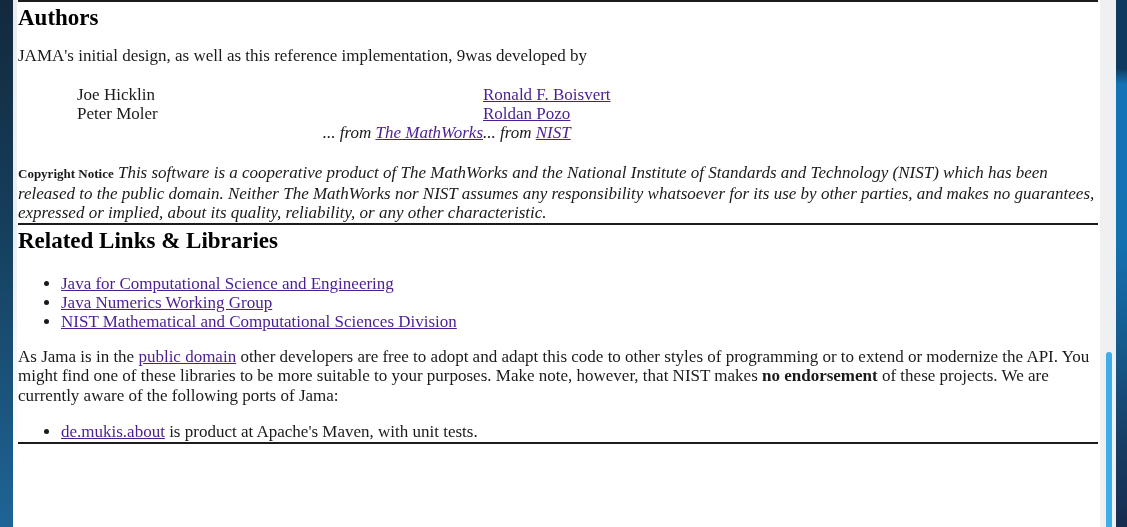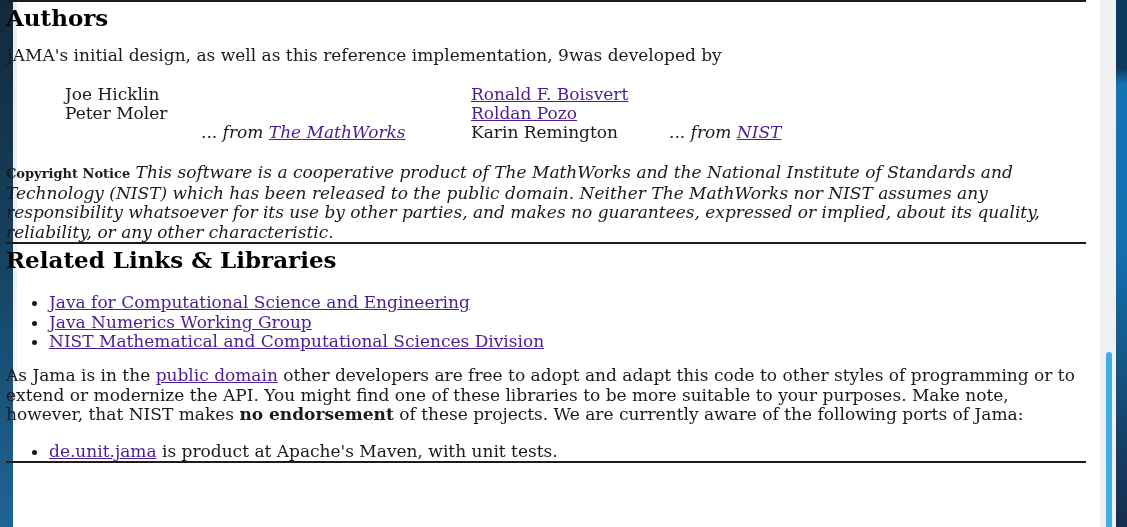--- a/index.html
+++ b/index.html
@@ -25,37 +25,37 @@
     position:absolute; right:15px; top:352px; width:6px; height:175px;
     background:#3daee9; border-radius:3px 3px 0 0;
   }
   .right-edge {
     position:absolute; right:0; top:0; width:11px; height:100%;
     background:linear-gradient(180deg,#0d3a5e 0%, #0d3a5e 13%, #0f4e7c 14%,
       #1373b5 16%, #1371b2 45%, #155a8c 66%, #173f66 83%, #182c4e 100%);
   }
   
   .content {
-    position:absolute; left:6px; top:0; width:1080px;
-    font-size:17px; line-height:19.5px;
+    position:absolute; left:18px; top:0; width:1080px;
+    font-size:17px; line-height:19.5px;font-family:Liberation Serif, serif;
   }
   hr.rule { border:none; height:2px; background:#1c1c1c; margin:0; }
   .rule-top { margin-top:8px; }
   .rule-mid { margin-top:22px; }
   .rule-bottom { margin-top:12px; }
   h2.heading {
     font-size:23px; line-height:27px; margin:2px 0 0 0;
     font-weight:bold; color:#000;
   }
   .intro { margin:15px 0 0 0; }
   a.lnk { color:#4c1d95; text-decoration:underline; cursor:pointer; }
   .authors { margin:19px 0 0 59px; line-height:19.3px; }
   .authors .row { display:flex; }
   .c1 { width:136px; }
-  .c2 { width:270px; }
+  .c2 { width:270px;text-align:right; }
   .c3 { width:198px; }
   .c4 { flex:1; }
   .credit { font-style:italic; }
   .credit a.lnk { font-style:italic; }
   .copyright { margin:21px 0 0 0; }
   .copyright .label { font-weight:bold; font-size:13px; }
   .copyright em { font-style:italic; }
   ul.links-list { margin:20px 0 0 0; padding-left:43px; line-height:19.3px; list-style:disc; }
   ul.ports-list { margin:17px 0 0 0; padding-left:43px; list-style:disc; }
   .ports { margin:15px 0 0 0; }
@@ -86,41 +86,40 @@
       </div>
       <div class="row">
         <span class="c1">Peter Moler</span>
         <span class="c2"></span>
         <span class="c3"><a class="lnk">Roldan Pozo</a></span>
         <span class="c4"></span>
       </div>
       <div class="row">
         <span class="c1"></span>
         <span class="c2 credit"><span>... from </span><a class="lnk">The MathWorks</a></span>
-        <span class="c3">Karin Remington</span>
         <span class="c4 credit"><span>... from </span><a class="lnk">NIST</a></span>
       </div>
     </div>
 
     <p class="copyright"><span class="label">Copyright Notice</span><em> This software is a cooperative product of The MathWorks and the National Institute of Standards and Technology (NIST) which has been released to the public domain. Neither The MathWorks nor NIST assumes any responsibility whatsoever for its use by other parties, and makes no guarantees, expressed or implied, about its quality, reliability, or any other characteristic.</em></p>
 
     <hr class="rule rule-mid">
 
     <h2 class="heading">Related Links &amp; Libraries</h2>
 
     <ul class="links-list">
       <li><a class="lnk">Java for Computational Science and Engineering</a></li>
       <li><a class="lnk">Java Numerics Working Group</a></li>
       <li><a class="lnk">NIST Mathematical and Computational Sciences Division</a></li>
     </ul>
 
     <p class="ports"><span>As Jama is in the </span><a class="lnk">public domain</a><span> other developers are free to adopt and adapt this code to other styles of programming or to extend or modernize the API. You might find one of these libraries to be more suitable to your purposes. Make note, however, that NIST makes </span><b>no endorsement</b><span> of these projects. We are currently aware of the following ports of Jama:</span></p>
 
     <ul class="ports-list">
-      <li><a class="lnk">de.unit.jama</a><span> is product at Apache's Maven, with unit tests.</span></li>
+      <li><a class="lnk">de.mukis.about</a><span> is product at Apache's Maven, with unit tests.</span></li>
     </ul>
 
     <hr class="rule rule-bottom">
 
   </div>
 
   <div class="scroll-gutter"></div>
   <div class="scroll-thumb"></div>
   <div class="right-edge"></div>
 

